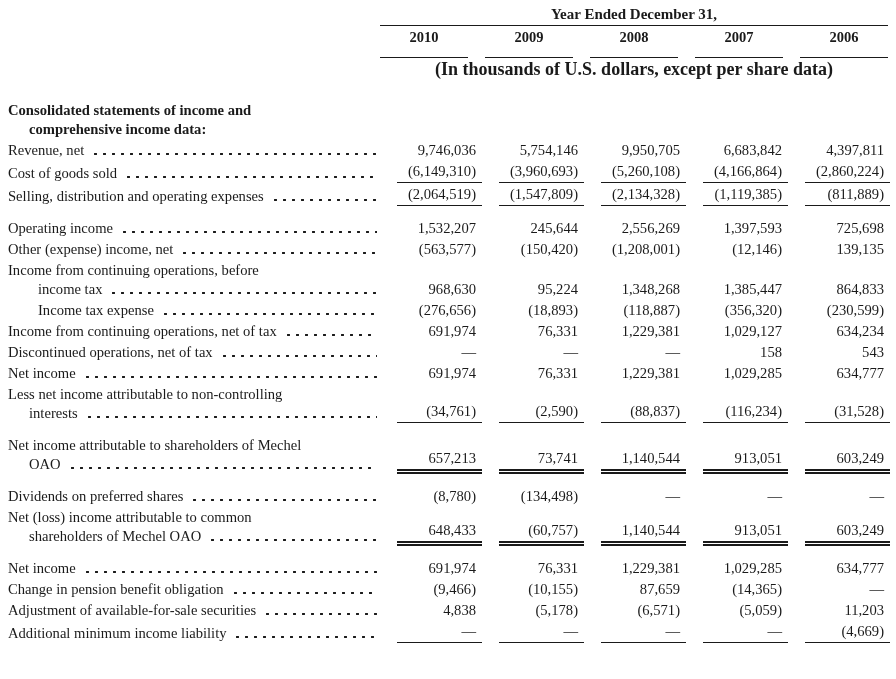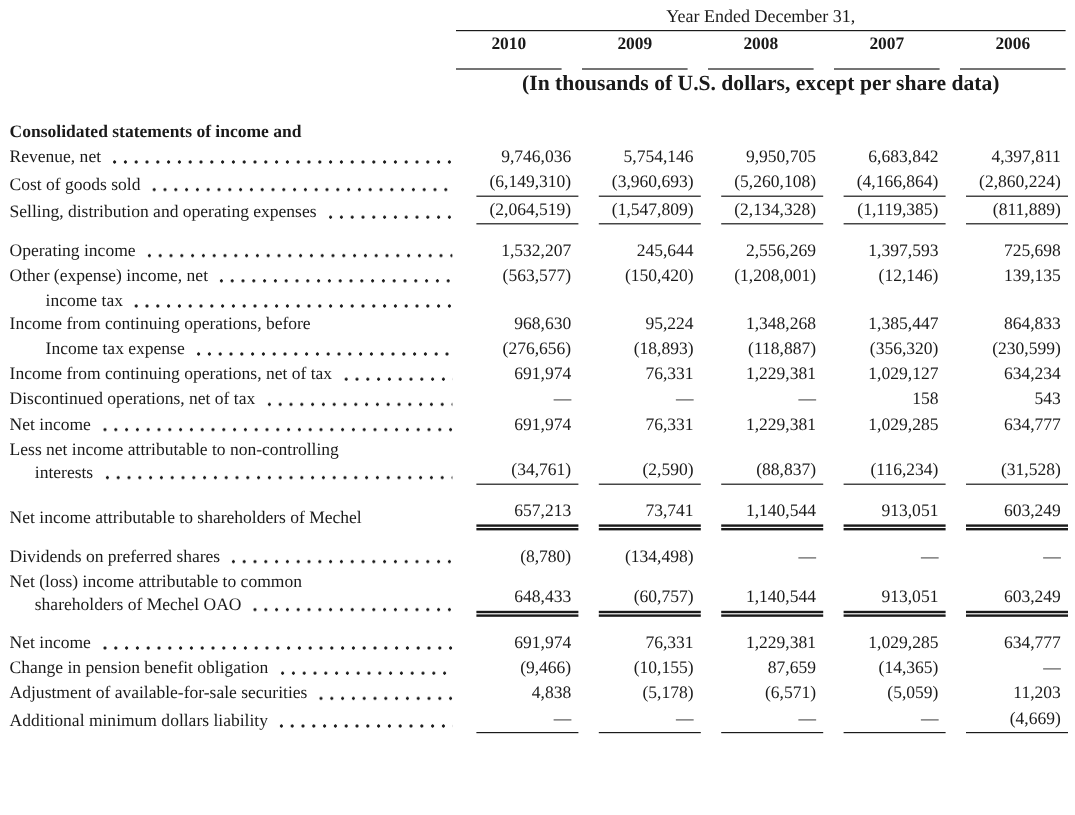--- a/index.html
+++ b/index.html
@@ -6,21 +6,21 @@
   body{
     width:896px;height:679px;overflow:hidden;
     font-family:"Liberation Serif","DejaVu Serif",serif;
     color:#1a1a1a;font-size:14.6px;
   }
   .page{padding:5px 6px 0 6px;}
 
   
   .header{margin-left:374px;width:508px;}
   .h-title{
-    text-align:center;font-weight:400;font-size:15px;
+    text-align:center;font-weight:700;font-size:15px;
     padding-bottom:1px;border-bottom:1.7px solid #1a1a1a;line-height:19px;
   }
   .h-years{display:flex;padding-top:2px;}
   .h-year{
     width:88px;margin-left:17px;box-sizing:border-box;text-align:center;
     font-weight:700;font-size:14.5px;border-bottom:1.7px solid #1a1a1a;
     padding-bottom:11px;line-height:18px;
   }
   .h-year:first-child{margin-left:0;}
   .h-subtitle{
@@ -65,20 +65,23 @@
         <div class="h-year">2006</div>
       </div>
     <div class="h-subtitle">(In thousands of U.S. dollars, except per share data)</div>
   </div>
   <div class="tbody">
       <div class="row bold">
         <div class="label">
           <div class="lline ind0">
             <span>Consolidated statements of income and</span>
           </div>
+          <div class="lline ind1">
+            <span>comprehensive income data:</span>
+          </div>
         </div>
         <div class="cell rule-none"></div>
         <div class="cell rule-none"></div>
         <div class="cell rule-none"></div>
         <div class="cell rule-none"></div>
         <div class="cell rule-none"></div>
       </div>
       <div class="row">
         <div class="label">
           <div class="lline ind0">
@@ -139,26 +142,26 @@
           </div>
         </div>
         <div class="cell rule-none">(563,577)</div>
         <div class="cell rule-none">(150,420)</div>
         <div class="cell rule-none">(1,208,001)</div>
         <div class="cell rule-none">(12,146)</div>
         <div class="cell rule-none">139,135</div>
       </div>
       <div class="row">
         <div class="label">
+          <div class="lline ind0">
+            <span>Income from continuing operations, before</span>
+          </div>
           <div class="lline ind2">
             <span>income tax</span>
             <span class="leader"></span>
-          </div>
-          <div class="lline ind0">
-            <span>Income from continuing operations, before</span>
           </div>
         </div>
         <div class="cell rule-none">968,630</div>
         <div class="cell rule-none">95,224</div>
         <div class="cell rule-none">1,348,268</div>
         <div class="cell rule-none">1,385,447</div>
         <div class="cell rule-none">864,833</div>
       </div>
       <div class="row">
         <div class="label">
@@ -226,20 +229,24 @@
         <div class="cell rule-single">(2,590)</div>
         <div class="cell rule-single">(88,837)</div>
         <div class="cell rule-single">(116,234)</div>
         <div class="cell rule-single">(31,528)</div>
       </div>
       <div class="row gap">
         <div class="label">
           <div class="lline ind0">
             <span>Net income attributable to shareholders of Mechel</span>
           </div>
+          <div class="lline ind1">
+            <span>OAO</span>
+            <span class="leader"></span>
+          </div>
         </div>
         <div class="cell rule-double">657,213</div>
         <div class="cell rule-double">73,741</div>
         <div class="cell rule-double">1,140,544</div>
         <div class="cell rule-double">913,051</div>
         <div class="cell rule-double">603,249</div>
       </div>
       <div class="row gap">
         <div class="label">
           <div class="lline ind0">
@@ -304,21 +311,21 @@
         </div>
         <div class="cell rule-none">4,838</div>
         <div class="cell rule-none">(5,178)</div>
         <div class="cell rule-none">(6,571)</div>
         <div class="cell rule-none">(5,059)</div>
         <div class="cell rule-none">11,203</div>
       </div>
       <div class="row">
         <div class="label">
           <div class="lline ind0">
-            <span>Additional minimum dollars liability</span>
+            <span>Additional minimum income liability</span>
             <span class="leader"></span>
           </div>
         </div>
         <div class="cell rule-single">—</div>
         <div class="cell rule-single">—</div>
         <div class="cell rule-single">—</div>
         <div class="cell rule-single">—</div>
         <div class="cell rule-single">(4,669)</div>
       </div>
     </div>

